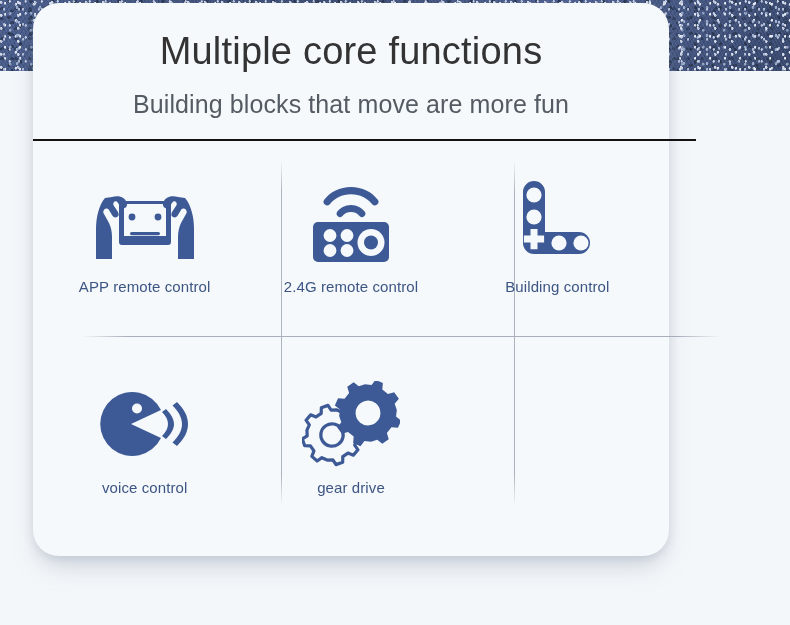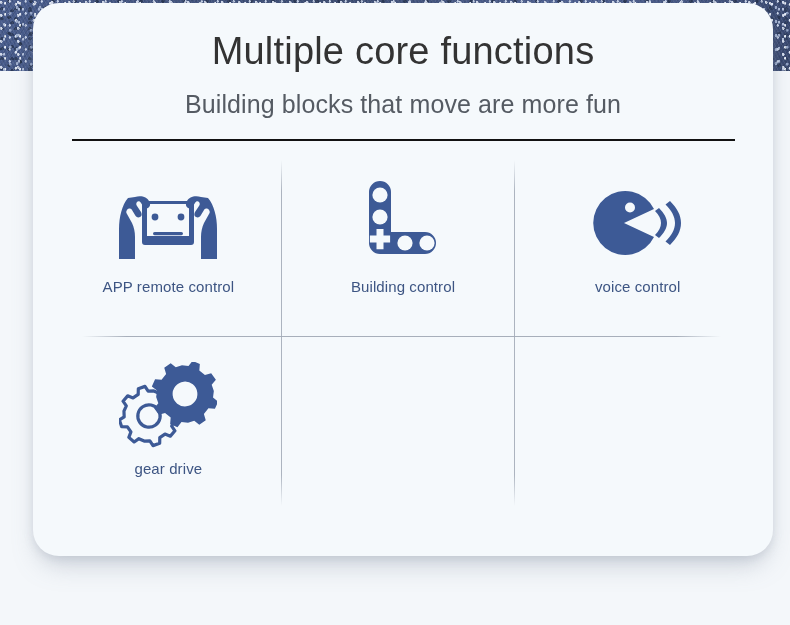--- a/index.html
+++ b/index.html
@@ -60,21 +60,21 @@
     background-image:
       repeating-linear-gradient(62deg, rgba(255,255,255,0.07) 0 1px, transparent 1px 3px),
       repeating-linear-gradient(-58deg, rgba(20,30,52,0.16) 0 1px, transparent 1px 4px);
   }
 
   
   #card {
     position: absolute;
     left: 33px;
     top: 3px;
-    width: 740px;
+    width: 636px;
     height: 553px;
     background: #f5f9fc;
     border-radius: 26px;
     box-shadow: 0 14px 26px -6px rgba(120,133,152,0.34),
                 0 3px 10px rgba(120,133,152,0.18);
     z-index: 5;
   }
 
   
   #card-header {
@@ -106,20 +106,21 @@
   }
 
   
   #feature-grid {
     position: relative;
     margin-top: 13px;
     display: grid;
     grid-template-columns: repeat(3, 1fr);
     grid-template-rows: repeat(2, 182px);
     padding: 0 18px;
+    gap: 19px;
   }
 
   .feature-cell {
     display: flex;
     flex-direction: column;
     align-items: center;
     justify-content: flex-start;
     padding-top: 24px;
     position: relative;
   }
@@ -241,20 +242,46 @@
                      v-30
                      c0 -12 -3 -24 -9 -31
                      z"></path>
             <circle cx="66" cy="32" r="3.4"></circle>
           </g>
         </svg>
       </div>
       <div class="feature-label">APP remote control</div>
     </div>
 
+    <div class="feature-cell">
+      <div class="feature-icon">
+        <svg width="92" height="84" viewBox="0 0 92 84" aria-hidden="true">
+          <g fill="#3d5a96">
+
+            <path d="M46 24 c-6 0 -11 3 -14 7 a3.4 3.4 0 0 0 5.2 4.2 c2 -2.6 5.2 -4.2 8.8 -4.2
+                     s6.8 1.6 8.8 4.2 a3.4 3.4 0 0 0 5.2 -4.2 c-3 -4 -8 -7 -14 -7 z"></path>
+            <path d="M46 6 c-11 0 -21 5 -27 13 a3.6 3.6 0 0 0 5.6 4.4 c4.8 -6.2 12.6 -10.2 21.4 -10.2
+                     s16.6 4 21.4 10.2 a3.6 3.6 0 0 0 5.6 -4.4 c-6 -8 -16 -13 -27 -13 z"></path>
+
+            <rect x="8" y="41" width="76" height="40" rx="5"></rect>
+          </g>
+          <g fill="#f5f9fc">
+
+            <circle cx="25" cy="54.5" r="6.4"></circle>
+            <circle cx="42" cy="54.5" r="6.4"></circle>
+            <circle cx="25" cy="69.5" r="6.4"></circle>
+            <circle cx="42" cy="69.5" r="6.4"></circle>
+
+            <circle cx="66" cy="61.5" r="13.5"></circle>
+          </g>
+          <circle cx="66" cy="61.5" r="7" fill="#3d5a96"></circle>
+        </svg>
+      </div>
+      <div class="feature-label">2.4G remote control</div>
+    </div>
 
     <div class="feature-cell">
       <div class="feature-icon">
         <svg width="88" height="84" viewBox="0 0 88 84" aria-hidden="true">
 
           <path d="M10 11 a11 11 0 0 1 11 -11 h0 a11 11 0 0 1 11 11
                    v40 h34 a11 11 0 0 1 11 11 v0 a11 11 0 0 1 -11 11
                    h-45 a11 11 0 0 1 -11 -11 z" fill="#3d5a96"></path>
           <g fill="#f5f9fc">
 

